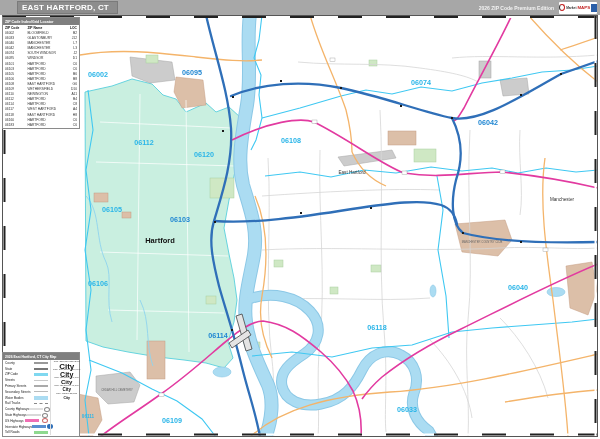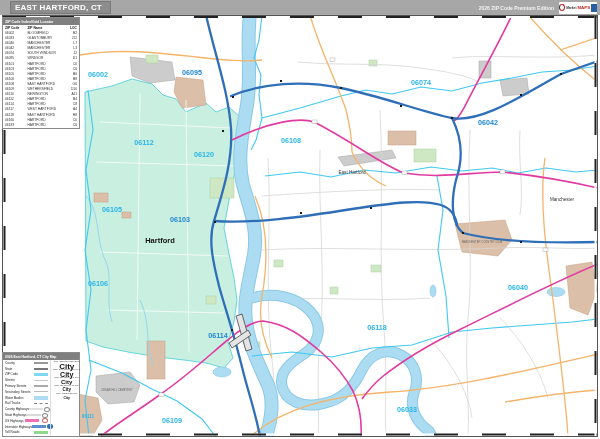--- a/index.html
+++ b/index.html
@@ -1,21 +1,21 @@
 <!DOCTYPE html>
 <html style="--mint: #c9efe0; --river: #abdcf2; --river_edge: #8cc8e6; --interstate: #2f6fb8; --us_highway: #e23aa0; --state_road: #f4b46a; --boundary: #3fc8f2; --stream: #8fd4ee; --street: #d6d6d6; --park: #cfe8c4; --cemetery: #cccccc; --golf: #dcbfa8; --zip_label: #2ab5e8; --zip_label_dark: #1f86d2;"><head>
 <meta charset="utf-8">
 <style>
   html,body{margin:0;padding:0;background:#e8e8e8;}
   .stage{position:relative;width:600px;height:439px;background:#ffffff;overflow:hidden;
          font-family:"Liberation Sans",sans-serif;}
   
   .hd{position:absolute;top:0;left:0;width:600px;height:15px;background:#a7a7a7;
       display:flex;align-items:center;z-index:5;}
-  .hd-title-box{margin-left:10px;background:#8d8d8d;border:0.5px solid #7a7a7a;color:#fff;
+  .hd-title-box{margin-left:17px;background:#8d8d8d;border:0.5px solid #7a7a7a;color:#fff;
       font-weight:bold;font-size:8px;line-height:11px;height:11px;padding:0 8px 0 4px;letter-spacing:.2px;}
   .hd-spacer{flex:1;}
   .hd-edition{color:#f2f2f2;font-size:5px;font-weight:bold;margin-right:5px;}
   .hd-logo{width:38px;height:12px;background:#fff;border-radius:1px;margin-right:3px;
       display:flex;align-items:center;justify-content:center;gap:1px;}
   .hd-logo .lg-swirl{width:5px;height:5px;border:1.2px solid #c22222;border-radius:50%;border-left-color:#333;}
   .hd-logo .lg-market{color:#333;font-size:3.2px;font-weight:bold;}
   .hd-logo .lg-maps{color:#c22222;font-size:4.4px;font-weight:bold;}
   .hd-logo .lg-chip{width:7px;height:8px;background:#2a5fa8;}
   

